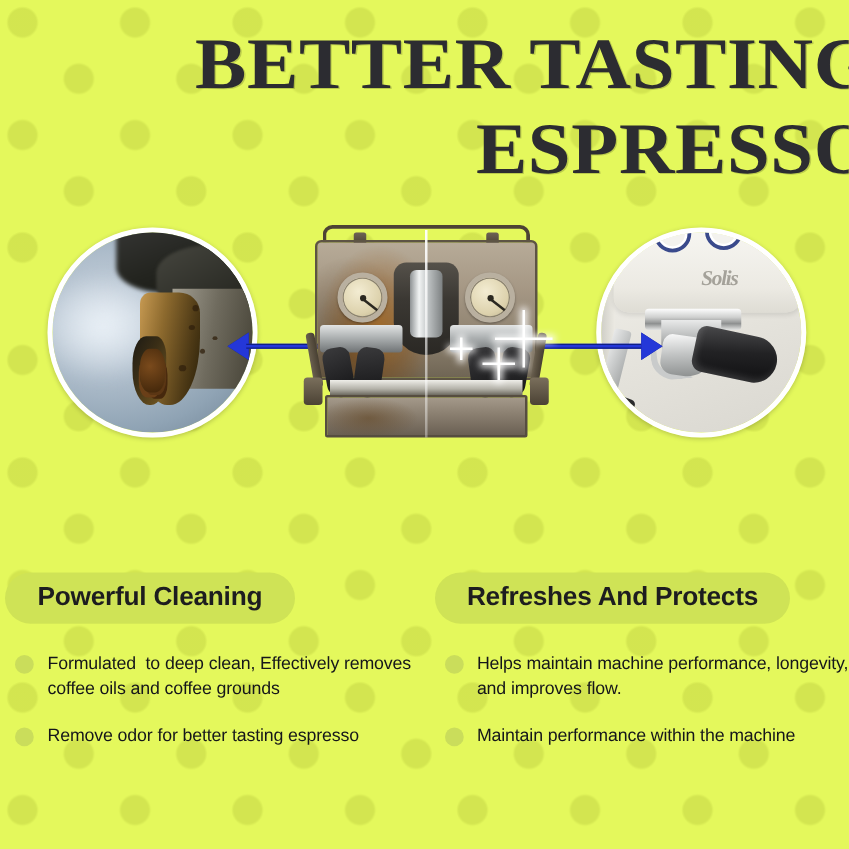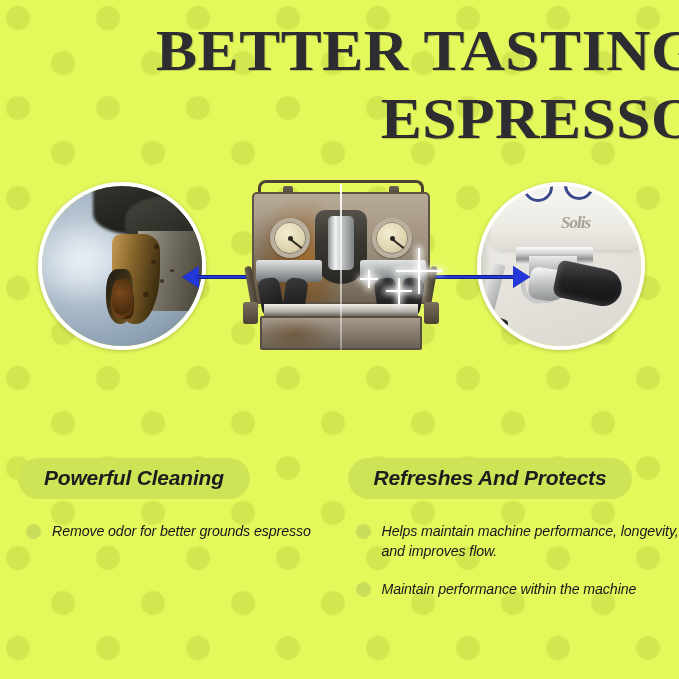--- a/index.html
+++ b/index.html
@@ -412,22 +412,22 @@
 
   
   .columns {
     position: absolute;
     top: 458px;
     left: 0;
     width: 679px;
     display: flex;
   }
   .col { width: 339.5px; position: relative; }
-  .col-left  { padding-left: 18px; font-style: italic; }
-  .col-right { padding-left: 8px; font-style: italic; }
+  .col-left  { padding-left: 4px; }
+  .col-right { padding-left: 8px; }
 
   .pill {
     display: inline-block;
     background: #cfe356;
     border-radius: 22px;
     padding: 8px 26px 9px 26px;
     font-size: 21px;
     font-weight: bold;
     color: #1d1d1f;
     letter-spacing: -0.2px;
@@ -563,21 +563,25 @@
     </div>
   </div>
 
   <div class="columns">
 
     <div class="col col-left">
       <div class="pill">Powerful Cleaning</div>
       <div class="bullets">
         <div class="bullet">
           <span class="bullet-dot"></span>
-          <span class="bullet-text">Remove odor for better grounds espresso</span>
+          <span class="bullet-text">Formulated  to deep clean, Effectively removes coffee oils and coffee grounds</span>
+        </div>
+        <div class="bullet">
+          <span class="bullet-dot"></span>
+          <span class="bullet-text">Remove odor for better tasting espresso</span>
         </div>
       </div>
     </div>
 
     <div class="col col-right">
       <div class="pill">Refreshes And Protects</div>
       <div class="bullets">
         <div class="bullet">
           <span class="bullet-dot"></span>
           <span class="bullet-text">Helps maintain machine performance, longevity, and improves flow.</span>

